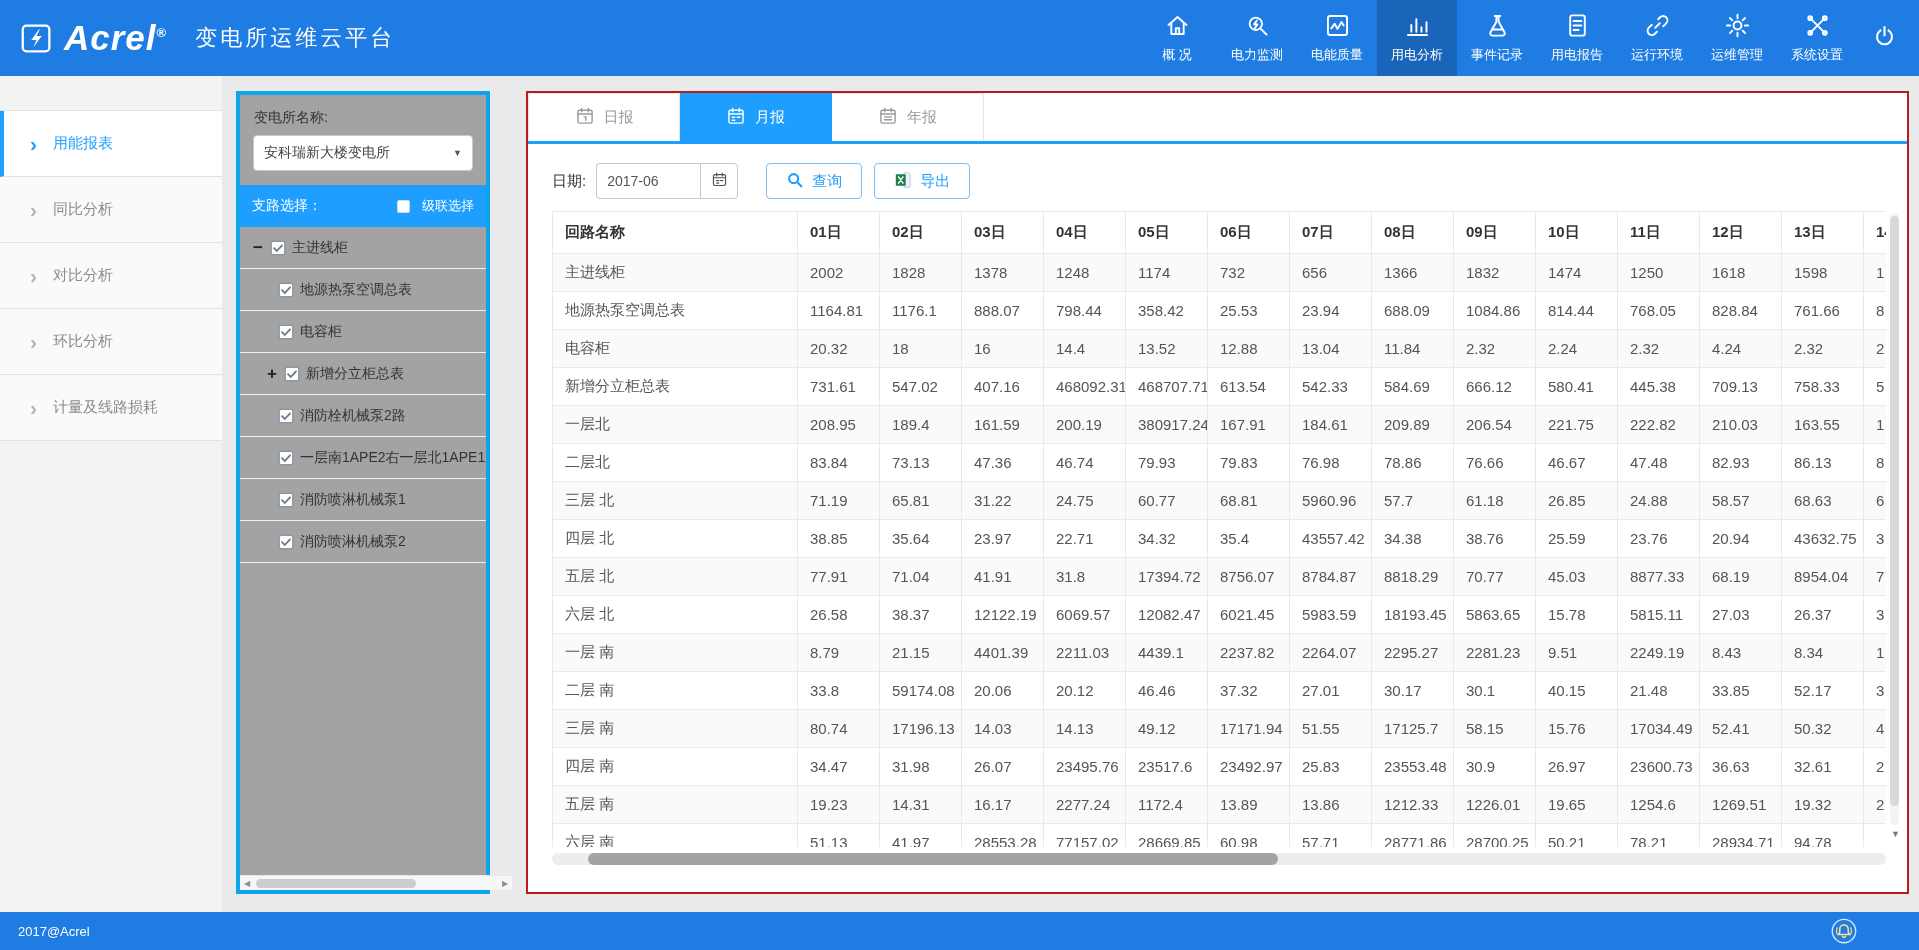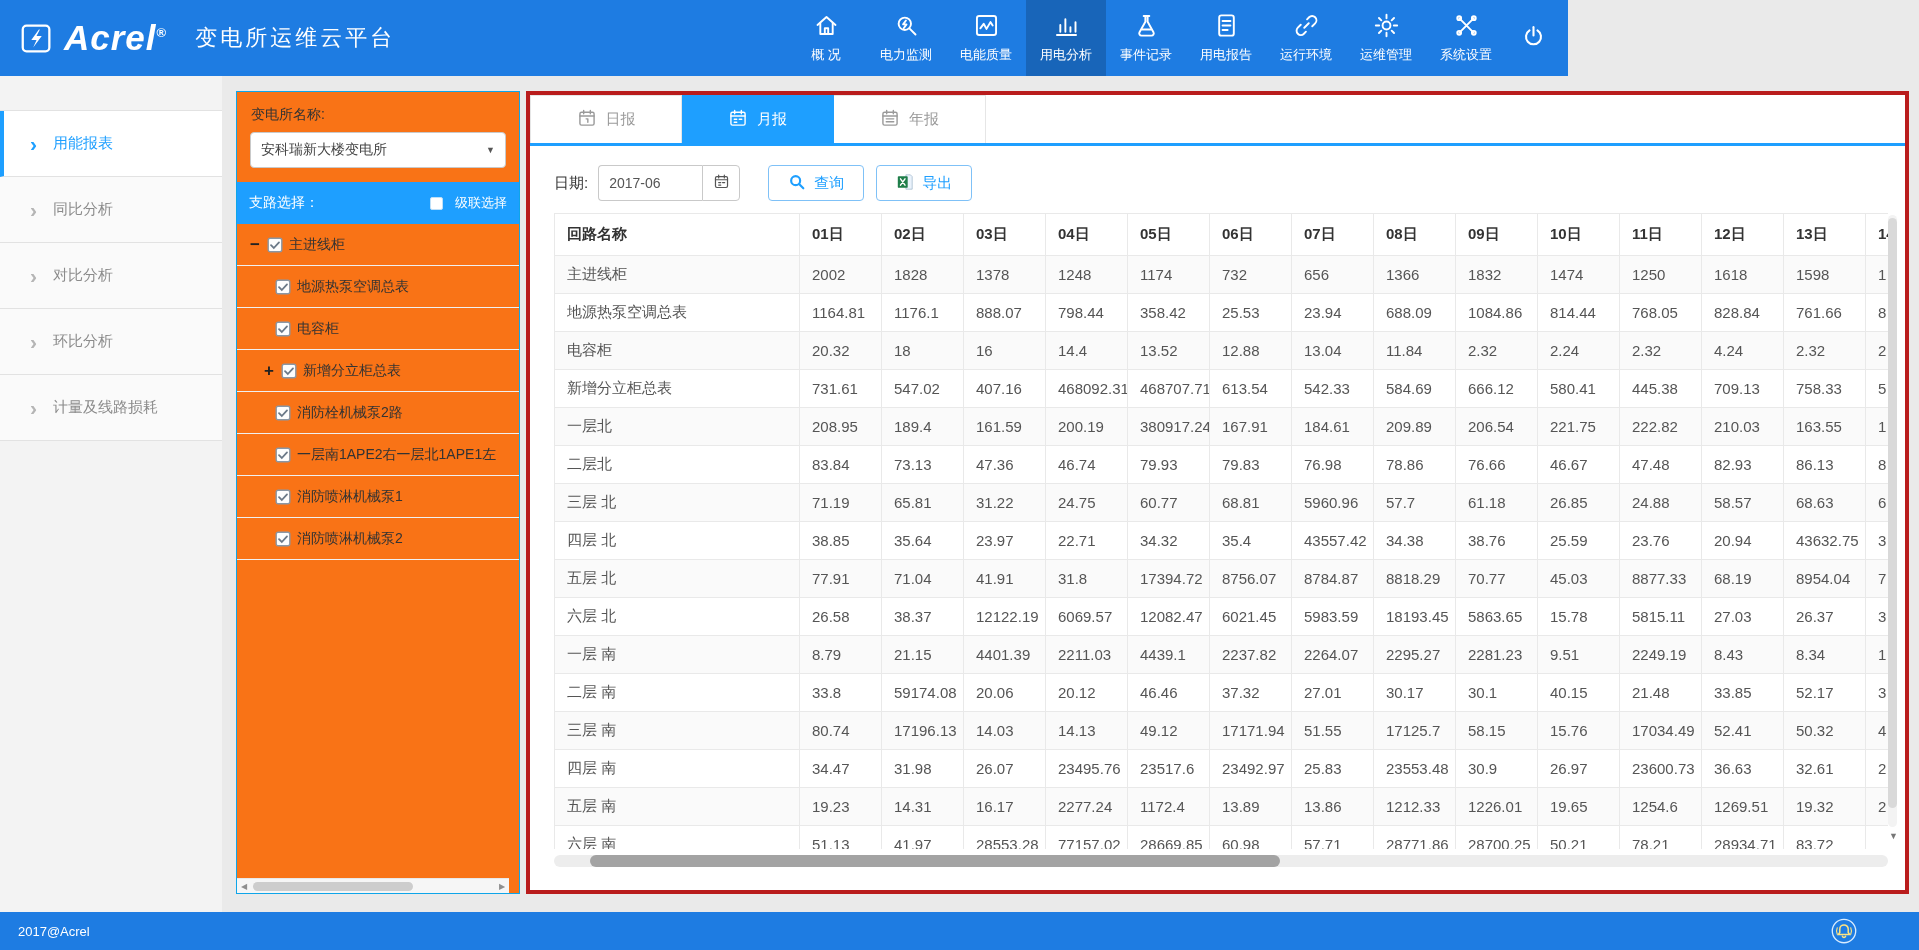--- a/index.html
+++ b/index.html
@@ -1,21 +1,21 @@
 <!DOCTYPE html>
 <html style="--hblue: #1e7ce2; --accent: #1e9fff;"><head>
 <meta charset="utf-8">
 <title>Acrel</title>
 <style>
 :root{--hblue:#1e7ce2;--accent:#1e9fff}
 *{margin:0;padding:0;box-sizing:border-box}
 html,body{width:1919px;height:950px;overflow:hidden}
 body{position:relative;background:#eaeaea;font-family:"Liberation Sans","DejaVu Sans",sans-serif}
 
-.header{position:absolute;left:0;top:0;width:1568px;height:76px;background:var(--hblue);display:flex;align-items:center;color:#fff;z-index:5}
+.header{position:absolute;left:0;top:0;width:1919px;height:76px;background:var(--hblue);display:flex;align-items:center;color:#fff;z-index:5}
 .logo-icon{width:38px;height:38px;margin-left:18px;display:flex;flex:none}
 .logo-icon svg{width:38px;height:38px}
 .logo-text{font-size:35px;font-weight:bold;font-style:italic;margin-left:8px;letter-spacing:1px;white-space:nowrap}
 .logo-reg{font-size:13px;vertical-align:super;font-style:normal}
 .app-title{font-size:22px;margin-left:28px;letter-spacing:3px;white-space:nowrap}
 .top-nav{margin-left:auto;display:flex;height:76px}
 .nav-item{width:80px;height:76px;display:flex;flex-direction:column;align-items:center;justify-content:center;gap:7px;cursor:pointer}
 .nav-item.active{background:rgba(0,0,0,.18)}
 .nav-ico{height:27px;display:flex}
 .nav-ico svg{width:27px;height:27px}
@@ -27,40 +27,40 @@
 .bell-wrap{margin-left:auto;margin-right:42px;display:flex;cursor:pointer}
 .bell-wrap svg{width:30px;height:30px}
 
 .sidebar{position:absolute;left:0;top:76px;width:222px;height:836px;background:#f3f3f3}
 .side-list{margin-top:34px;border-top:1px solid #e2e2e2}
 .side-item{height:66px;background:#fafafa;border-bottom:1px solid #e2e2e2;display:flex;align-items:center;padding-left:30px;gap:16px;font-size:15px;color:#8b8b8b;cursor:pointer;white-space:nowrap}
 .side-item .chev{font-size:21px;font-weight:bold;color:#b5b5b5;line-height:1}
 .side-item.active{background:#fff;border-left:4px solid var(--accent);padding-left:26px;color:var(--accent)}
 .side-item.active .chev{color:var(--accent)}
 
-.tree-panel{position:absolute;left:236px;top:91px;width:284px;height:803px;background:#f97316;border:1px solid #0ea5e9}
+.tree-panel{position:absolute;left:236px;top:91px;width:254px;height:803px;background:#a3a3a3;border:4px solid #0ea5e9}
 .station-label{margin:14px 14px 8px;font-size:14px;color:#333}
 .station-select{margin:0 13px;height:36px;border:1px solid #c9c9c9;border-radius:4px;display:flex;align-items:center;justify-content:space-between;padding:0 10px;font-size:14px;color:#444;cursor:pointer;background:#fff}
 .sel-arrow{font-size:9px;color:#555}
 .branch-bar{margin-top:14px;height:42px;background:var(--accent);display:flex;align-items:center;justify-content:space-between;padding:0 12px;color:#fff;font-size:14px}
 .cascade{display:flex;align-items:center;gap:12px;font-size:13px;cursor:pointer}
 .cascade-box{width:13px;height:13px;background:#fff;border:1px solid #bfe0f8;border-radius:2px;display:inline-block}
 .tree-row{height:42px;display:flex;align-items:center;border-bottom:1px solid #f0f0f0;font-size:14px;color:#333;white-space:nowrap;overflow:hidden;cursor:pointer}
 .tree-row.lv0{padding-left:13px}
 .tree-row.lv1{padding-left:38px}
 .tree-row.lv1.has-exp{padding-left:27px}
 .expander{font-size:17px;font-weight:900;color:#222;width:17px;display:inline-block;text-align:left}
 .cbx-wrap{display:flex;margin-right:6px;flex:none}
 .cbx{width:16px;height:16px}
 .tree-hscroll{position:absolute;left:0;bottom:0;width:272px;height:15px;background:#f6f6f6;border-top:1px solid #e8e8e8;display:flex;align-items:center}
 .hs-arrow{font-size:8px;color:#8f8f8f;width:14px;text-align:center}
 .hs-track{flex:1;position:relative;height:100%}
 .hs-thumb{position:absolute;left:2px;top:3px;height:9px;width:160px;background:#cdcdcd;border-radius:5px}
 
-.main-panel{position:absolute;left:526px;top:91px;width:1383px;height:803px;background:#fff;border:4px solid #b91c1c}
+.main-panel{position:absolute;left:526px;top:91px;width:1383px;height:803px;background:#fff;border:2px solid #b91c1c}
 .tab-row{display:flex;height:51px;border-bottom:3px solid var(--accent)}
 .tab{width:152px;height:48px;display:flex;align-items:center;justify-content:center;gap:9px;background:#fff;border:1px solid #e6e6e6;border-bottom:none;color:#9a9a9a;font-size:15px;cursor:pointer}
 .tab+.tab{border-left:none}
 .tab.active{background:var(--accent);border-color:var(--accent);color:#fff}
 .tab svg{width:20px;height:20px}
 .toolbar{display:flex;align-items:center;margin:19px 0 0 24px}
 .date-label{font-size:15px;color:#333;margin-right:10px}
 .date-group{display:flex}
 .date-input{width:104px;height:36px;border:1px solid #c9c9c9;border-right:none;border-radius:4px 0 0 4px;padding:0 10px;font-size:14px;color:#555;font-family:inherit;background:#fff;outline:none}
 .date-btn{width:38px;height:36px;border:1px solid #c9c9c9;border-radius:0 4px 4px 0;display:flex;align-items:center;justify-content:center;background:#fff;cursor:pointer;color:#555}
@@ -668,21 +668,21 @@
             <td>28553.28</td>
             <td>77157.02</td>
             <td>28669.85</td>
             <td>60.98</td>
             <td>57.71</td>
             <td>28771.86</td>
             <td>28700.25</td>
             <td>50.21</td>
             <td>78.21</td>
             <td>28934.71</td>
-            <td>83.72</td>
+            <td>94.78</td>
             <td></td>
           </tr>
         </tbody>
       </table>
   </div>
   <div class="main-hscroll">
       <div class="main-hthumb"></div>
     </div>
   <div class="main-vscroll">
       <div class="main-vthumb"></div>

